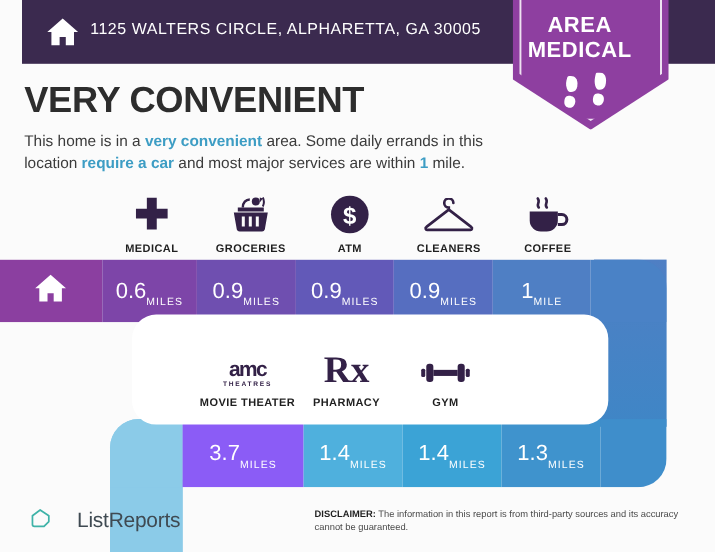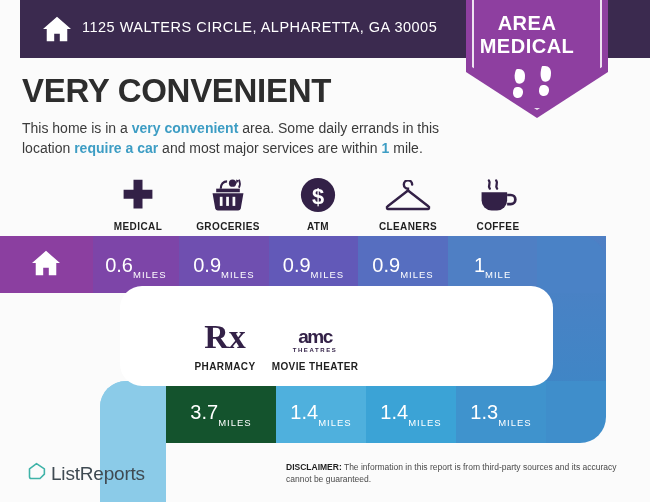--- a/index.html
+++ b/index.html
@@ -115,21 +115,21 @@
   .iconrow2{left:180px;top:312px;width:450px;z-index:5;}
 
   
   .amc{display:flex;flex-direction:column;align-items:center;justify-content:flex-end;height:42px;}
   .amc-top{font-size:19px;font-weight:700;color:#332147;letter-spacing:-1.5px;line-height:17px;}
   .amc-bot{font-size:6px;font-weight:700;color:#332147;letter-spacing:1.6px;line-height:8px;margin-top:1px;}
   .rx{font-size:34px;font-weight:700;color:#332147;line-height:34px;font-family:"Liberation Serif",serif;}
 
   
   .logo{position:absolute;left:26px;top:461px;display:flex;align-items:center;}
-  .logo-text{font-size:19px;color:#3f4a52;margin-left:4px;letter-spacing:-.2px;}
+  .logo-text{font-size:19px;color:#3f4a52;margin-left:23px;letter-spacing:-.2px;}
   .disclaimer{
     position:absolute;left:286px;top:462px;width:352px;
     font-size:8.5px;line-height:11.5px;color:#4a4a4a;
   }
   .disclaimer b{color:#1f1f1f;}
 </style>
 </head>
 <body>
 
 <div class="page">
@@ -252,21 +252,21 @@
         <span class="unit">MILE</span>
       </div>
       <div class="cell" style="width:69px;background:#4a82c6"></div>
     </div>
 
     <div class="leftcol"></div>
     <div class="leftcol-cap"></div>
 
     <div class="row2">
       <div class="cell" style="width:66px;background:#8bcbe8"></div>
-      <div class="cell" style="width:110px;background:#14532d">
+      <div class="cell" style="width:110px;background:#8b5cf6">
         <span class="val">3.7</span>
         <span class="unit">MILES</span>
       </div>
       <div class="cell" style="width:90px;background:#4fb0dd">
         <span class="val">1.4</span>
         <span class="unit">MILES</span>
       </div>
       <div class="cell" style="width:90px;background:#3ba3d6">
         <span class="val">1.4</span>
         <span class="unit">MILES</span>
@@ -275,34 +275,46 @@
         <span class="val">1.3</span>
         <span class="unit">MILES</span>
       </div>
       <div class="cell" style="width:60px;background:#3f8ecb"></div>
     </div>
 
     <div class="white-card"></div>
   </div>
 
   <div class="iconrow iconrow2">
-    <div class="icon-cell2">
-      <div class="icon-box">
-        <div class="rx">Rx</div>
-      </div>
-      <div class="icon-label">PHARMACY</div>
-    </div>
     <div class="icon-cell2">
       <div class="icon-box">
         <div class="amc">
           <div class="amc-top">amc</div>
           <div class="amc-bot">THEATRES</div>
         </div>
       </div>
       <div class="icon-label">MOVIE THEATER</div>
+    </div>
+    <div class="icon-cell2">
+      <div class="icon-box">
+        <div class="rx">Rx</div>
+      </div>
+      <div class="icon-label">PHARMACY</div>
+    </div>
+    <div class="icon-cell2">
+      <div class="icon-box">
+        <svg viewBox="0 0 50 30" width="46" height="30">
+          <rect x="1" y="11" width="4" height="8" rx="1.5" fill="#332147"></rect>
+          <rect x="6" y="6" width="7" height="18" rx="3" fill="#332147"></rect>
+          <rect x="13" y="12" width="24" height="6" fill="#332147"></rect>
+          <rect x="37" y="6" width="7" height="18" rx="3" fill="#332147"></rect>
+          <rect x="45" y="11" width="4" height="8" rx="1.5" fill="#332147"></rect>
+        </svg>
+      </div>
+      <div class="icon-label">GYM</div>
     </div>
   </div>
 
   <div class="logo">
     <span>
       <svg viewBox="0 0 24 24" width="21" height="21">
         <path fill="none" stroke="#3fb3a8" stroke-width="1.8" stroke-linejoin="round" d="M12 3 4 9v9a2 2 0 0 0 2 2h10l5-5V9z"></path>
       </svg>
     </span>
     <span class="logo-text">ListReports</span>

